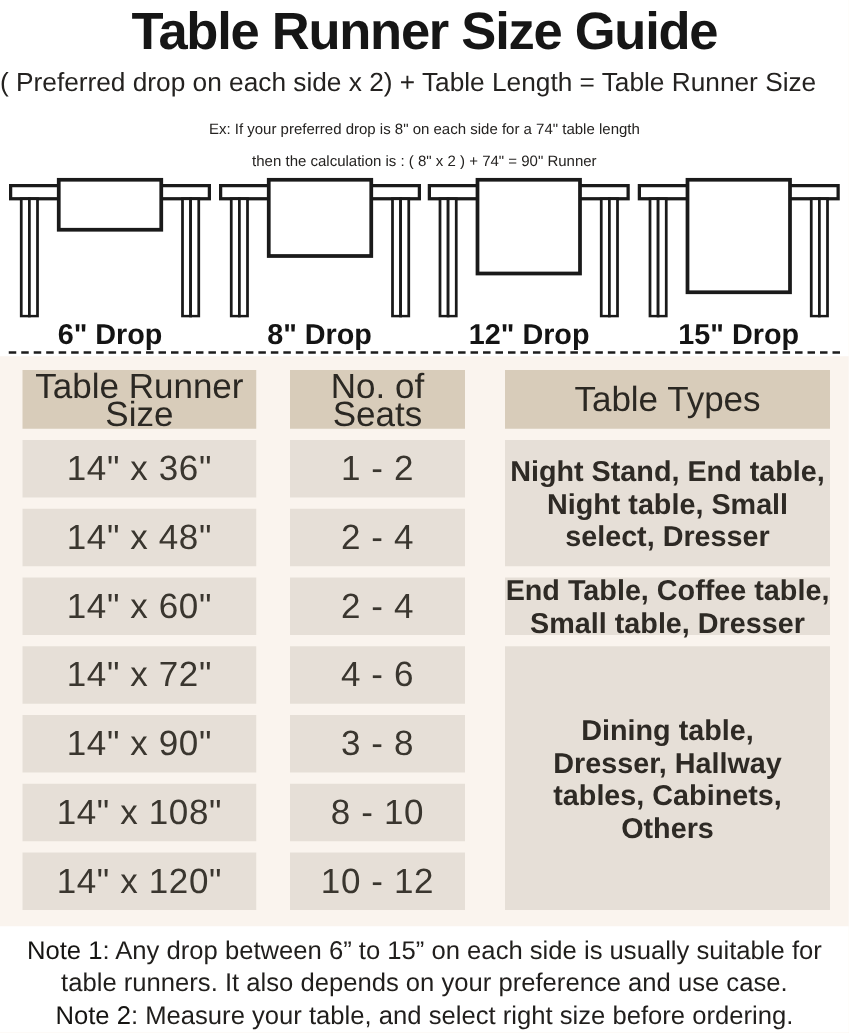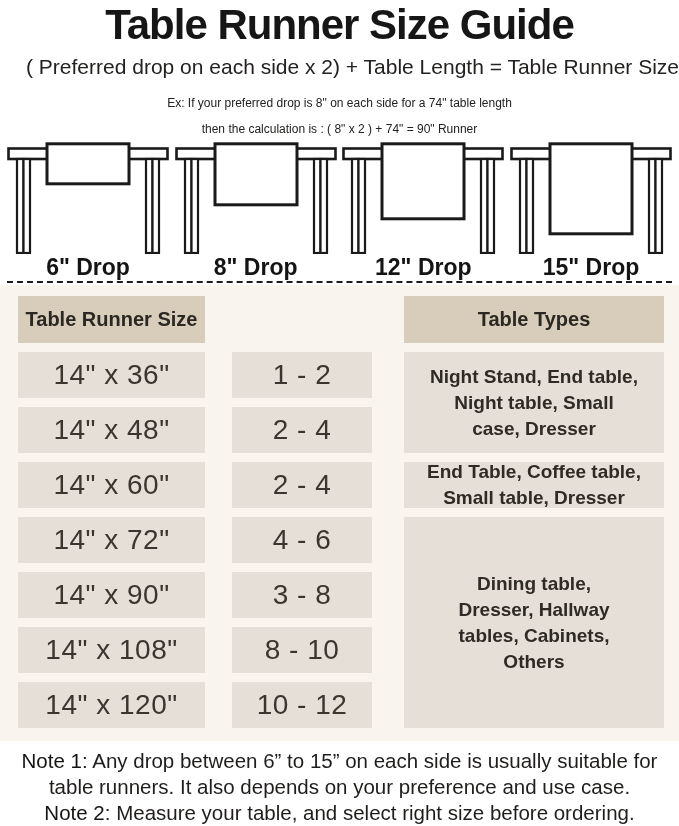--- a/index.html
+++ b/index.html
@@ -9,21 +9,21 @@
     -webkit-font-smoothing:antialiased;
   }
   .page{width:679px;height:628px;position:relative;}
 
   
   .title{
     margin:0;padding-top:1px;text-align:center;
     font-size:42px;line-height:48px;font-weight:bold;letter-spacing:-1px;color:#161616;
   }
   .formula{
-    margin:4px 0 0 0;text-align:right;font-size:21px;line-height:27px;
+    margin:4px 0 0 0;text-align:left;font-size:21px;line-height:27px;
     white-space:nowrap;color:#242220;
   }
   .ex{
     margin:0;text-align:center;font-size:12px;line-height:26px;
     white-space:nowrap;color:#242220;
   }
   .ex.first{margin-top:10px;}
 
   
   .figures{
@@ -57,24 +57,24 @@
   .cell{
     background:#e6dfd7;
     display:flex;align-items:center;justify-content:center;
     text-align:center;color:#34302a;
   }
   .hdr{background:#d8ccba;color:#2b2823;}
   .c1{grid-column:1;} .c3{grid-column:3;} .c5{grid-column:5;}
   .r1{grid-row:1;} .r2{grid-row:2;} .r3{grid-row:3;} .r4{grid-row:4;}
   .r5{grid-row:5;} .r6{grid-row:6;} .r7{grid-row:7;} .r8{grid-row:8;}
   .ga{grid-row:2/4;} .gb{grid-row:4;} .gc{grid-row:5/9;}
-  .h-main{font-weight:bold;font-size:20px;line-height:23px;display:block;}
+  .h-main{font-weight:normal;font-size:28px;line-height:23px;display:block;}
   .h-sub{font-size:17px;line-height:19px;display:block;font-weight:normal;}
   .size{font-size:28px;letter-spacing:0.5px;color:#3a362f;}
-  .types{font-weight:bold;font-size:19px;line-height:26px;color:#2e2a25;}
+  .types{font-weight:bold;font-size:23px;line-height:26px;color:#2e2a25;}
   .tl{display:block;}
 
   
   .notes{padding-top:7px;text-align:center;color:#201e1c;}
   .note{
     margin:0;font-size:20.5px;line-height:26px;white-space:nowrap;
   }
   .note b{font-weight:normal;color:#151412;}
 </style>
 </head>
@@ -141,20 +141,23 @@
 
   <div class="dashes"></div>
 
   <div class="table-section">
     <div class="grid">
 
       <div class="cell hdr c1 r1">
         <div>
           <span class="h-main">Table Runner Size</span>
         </div>
+      </div>
+      <div class="cell hdr c3 r1">
+        <span class="h-main">No. of Seats</span>
       </div>
       <div class="cell hdr c5 r1">
         <span class="h-main">Table Types</span>
       </div>
 
       <div class="cell c1 r2 size">14" x 36"</div>
       <div class="cell c1 r3 size">14" x 48"</div>
       <div class="cell c1 r4 size">14" x 60"</div>
       <div class="cell c1 r5 size">14" x 72"</div>
       <div class="cell c1 r6 size">14" x 90"</div>
@@ -166,21 +169,21 @@
       <div class="cell c3 r4 size">2 - 4</div>
       <div class="cell c3 r5 size">4 - 6</div>
       <div class="cell c3 r6 size">3 - 8</div>
       <div class="cell c3 r7 size">8 - 10</div>
       <div class="cell c3 r8 size">10 - 12</div>
 
       <div class="cell c5 ga types">
         <div>
           <span class="tl">Night Stand, End table,</span>
           <span class="tl">Night table, Small</span>
-          <span class="tl">case, Dresser</span>
+          <span class="tl">select, Dresser</span>
         </div>
       </div>
       <div class="cell c5 gb types">
         <div>
           <span class="tl">End Table, Coffee table,</span>
           <span class="tl">Small table, Dresser</span>
         </div>
       </div>
       <div class="cell c5 gc types">
         <div>

